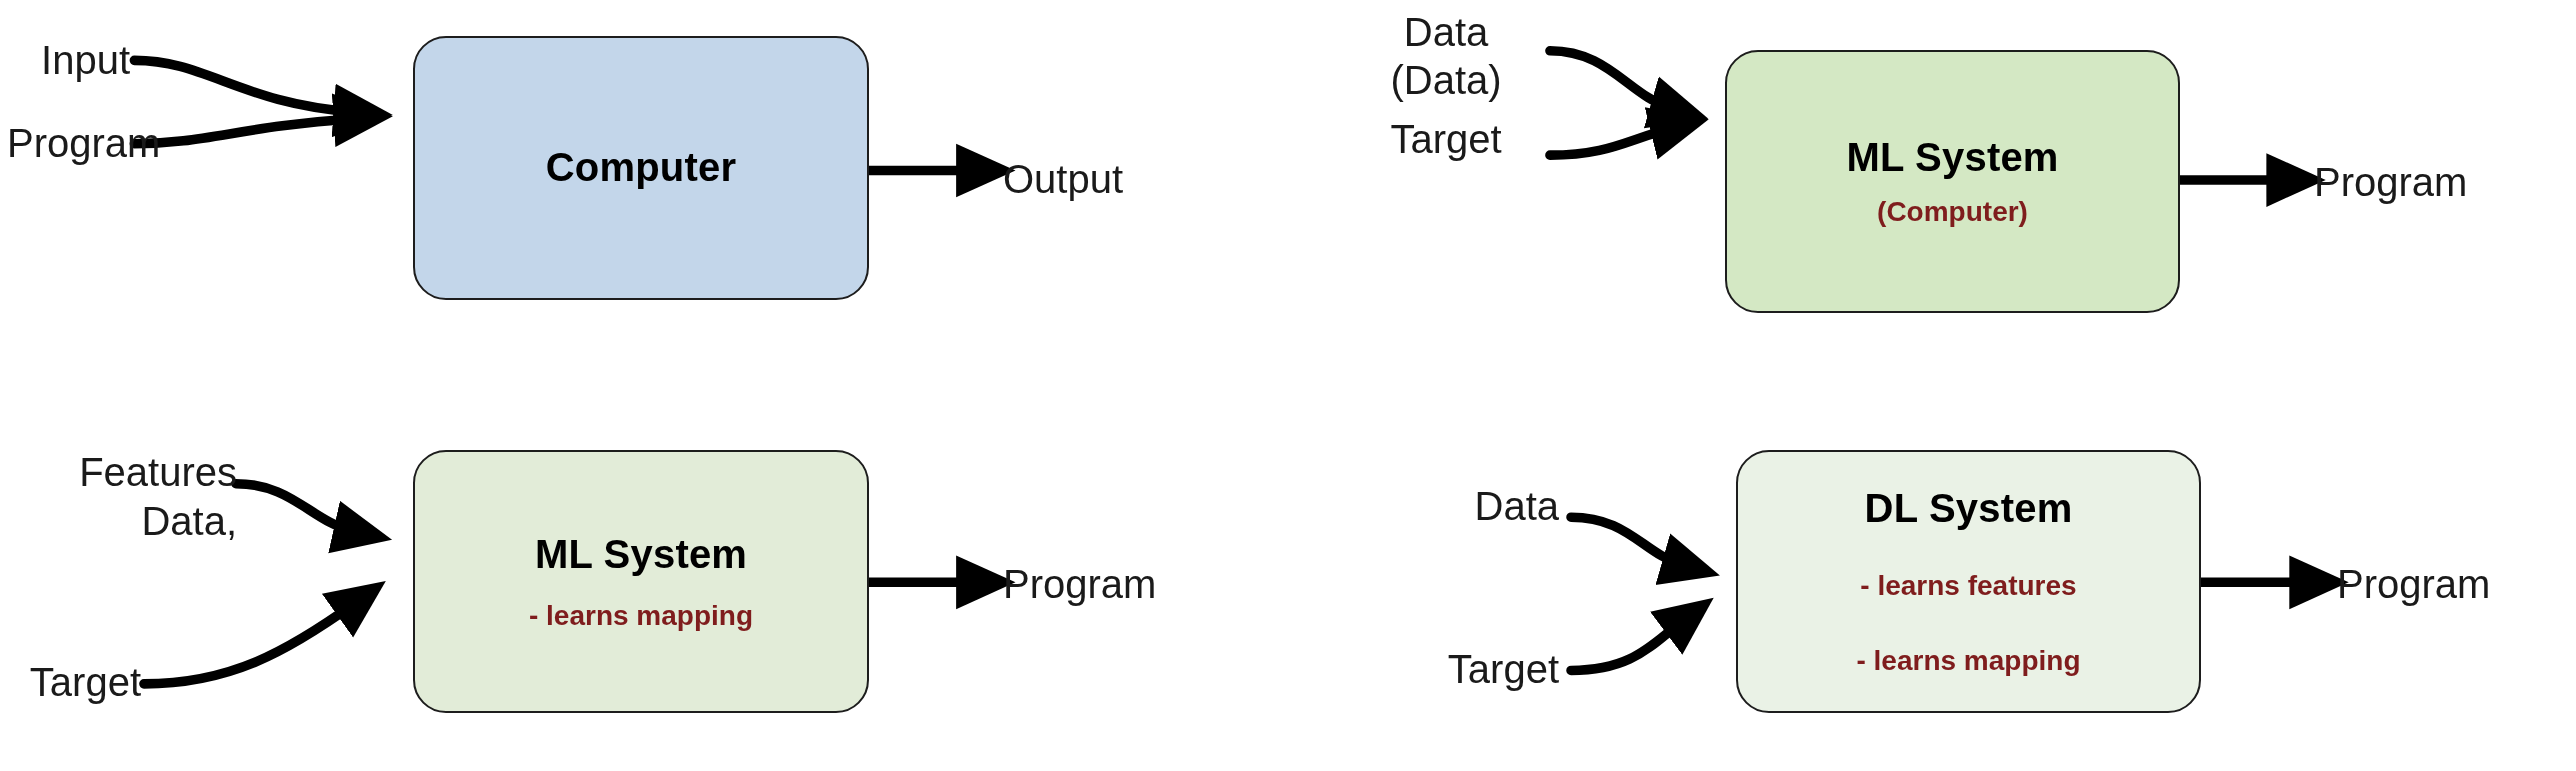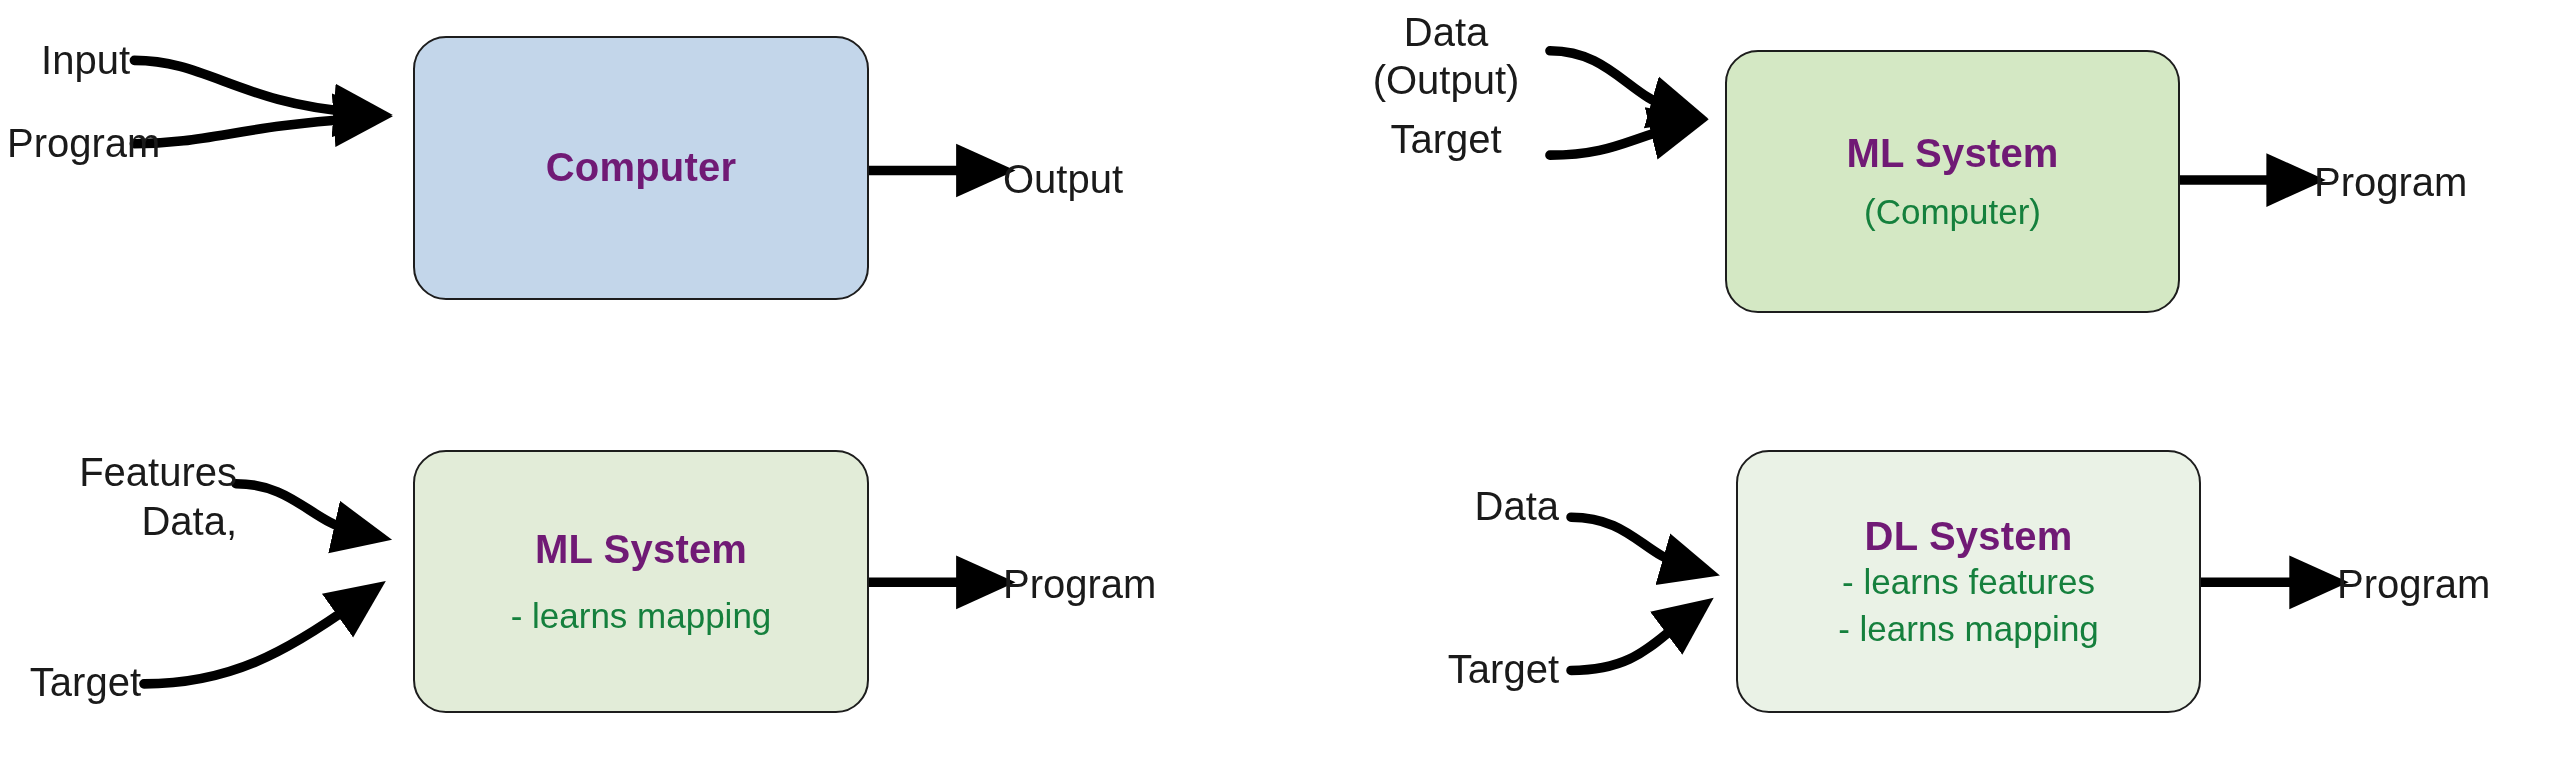--- a/index.html
+++ b/index.html
@@ -40,28 +40,28 @@
     flex-direction: column;
     align-items: center;
     justify-content: center;
     text-align: center;
   }
   .node-title {
     font-weight: bold;
     font-size: 40px;
     line-height: 1.18;
     letter-spacing: 0.2px;
-    color: #701a75;
+    color: #000000;
     white-space: nowrap;
   }
   .node-sub {
-    font-weight: normal;
-    font-size: 35px;
+    font-weight: bold;
+    font-size: 28px;
     line-height: 1.2;
-    color: #15803d;
+    color: #7f1d1d;
     white-space: nowrap;
   }
   .io-label {
     position: absolute;
     font-size: 40px;
     line-height: 1.22;
     color: #1a1a1a;
     white-space: nowrap;
   }
   .io-label.right-align {
@@ -113,21 +113,21 @@
       <div class="node-title">Computer</div>
     </div>
 
     <div class="io-label" style="left:996px; top:155px;">Output</div>
   </div>
 
   <div class="panel">
 
     <div class="io-label center-align" style="left:1341px; top:7.7px; width:196px;">
       <span class="stack-line">Data</span>
-      <span class="stack-line">(Output)</span>
+      <span class="stack-line">(Data)</span>
     </div>
 
     <div class="io-label center-align" style="left:1341px; top:115px; width:196px;">
       <span class="stack-line">Target</span>
     </div>
 
     <div class="node-box" style="left:1718px; top:50px; width:455px; height:263px; background:#d4e8c4;">
       <div class="node-title">ML System</div>
       <div class="node-sub" style="margin-top:13.4px;">(Computer)</div>
     </div>
@@ -151,21 +151,21 @@
 
     <div class="io-label" style="left:996px; top:560px;">Program</div>
   </div>
 
   <div class="panel">
 
     <div class="io-label right-align" style="left:1332px; top:482px; width:220px;">Data</div>
 
     <div class="io-label right-align" style="left:1332px; top:645px; width:220px;">Target</div>
 
-    <div class="node-box" style="left:1729px; top:450px; width:465px; height:263px; background:#eaf2e6;">
+    <div class="node-box" style="left:1729px; top:450px; width:465px; height:263px; background:#eaf2e6;gap:36px;">
       <div class="node-title">DL System</div>
       <div class="node-sub" style="margin-top:1px;">- learns features</div>
       <div class="node-sub" style="margin-top:5.7px;">- learns mapping</div>
     </div>
 
     <div class="io-label" style="left:2330px; top:560px;">Program</div>
   </div>
 
 </div>
 

